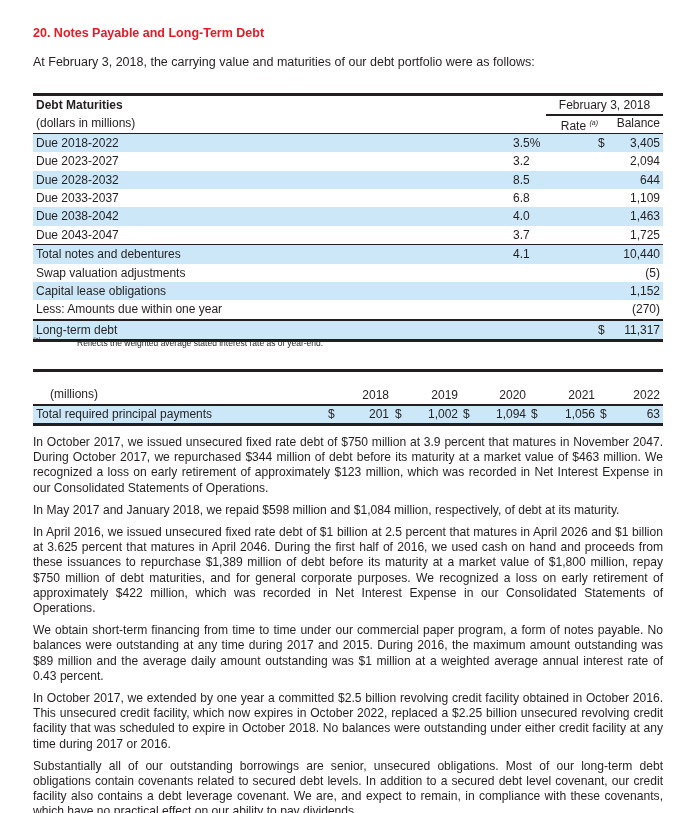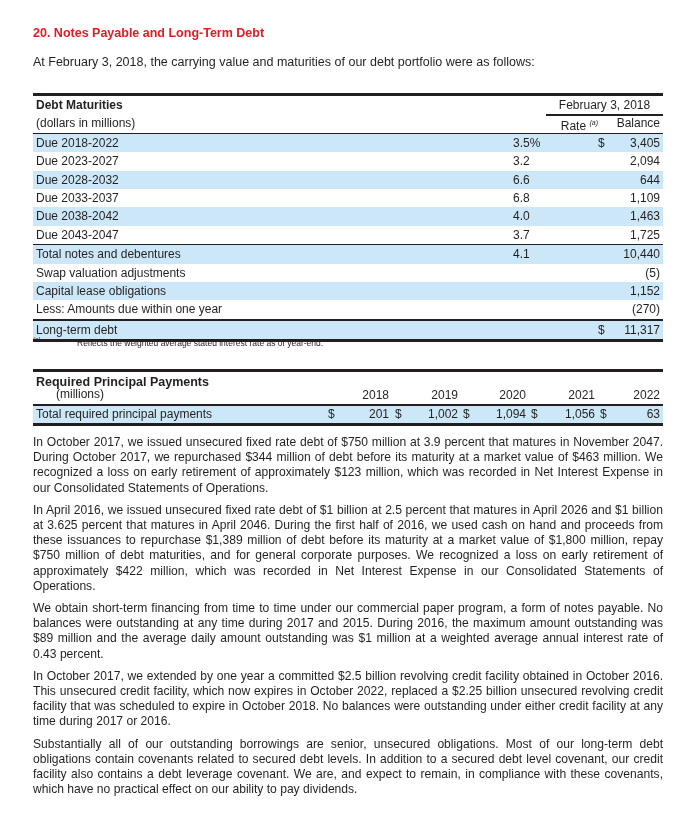--- a/index.html
+++ b/index.html
@@ -46,21 +46,21 @@
   .footnote .mark { position: absolute; left: 0; top: -2px; font-size: 6px; font-style: italic; }
   .footnote .text { position: absolute; left: 44px; white-space: nowrap; }
 
   
   .pp-table {
     position: absolute; left: 33px; top: 369px; width: 630px;
     font-size: 12px; border-top: 3px solid #231f20;
   }
   .pp-head { position: relative; height: 32px; border-bottom: 2px solid #231f20; }
   .pp-head .t1 { position: absolute; left: 3px; top: 3px; font-weight: bold; font-size: 12.5px; }
-  .pp-head .t2 { position: absolute; left: 23px; top: 15px; text-align: right; }
+  .pp-head .t2 { position: absolute; left: 17px; top: 15px; text-align: right; }
   .pp-head .yr { position: absolute; top: 16px; text-align: right; width: 50px; }
   .pp-row { position: relative; height: 17px; line-height: 17px; background: #cce8f8; border-bottom: 3px solid #231f20; }
   .pp-row .label { position: absolute; left: 3px; }
   .pp-row .cell { position: absolute; text-align: right; }
   .pp-row .dol { position: absolute; }
 
   
   .paras {
     position: absolute; left: 33px; top: 435px; width: 630px;
     font-size: 12.1px; line-height: 15.2px; color: #231f20; text-align: justify;
@@ -90,21 +90,21 @@
     <span class="dollar">$</span>
     <span class="bal">3,405</span>
   </div>
   <div class="drow">
     <span class="label">Due 2023-2027</span>
     <span class="rate">3.2</span>
     <span class="bal">2,094</span>
   </div>
   <div class="drow shade">
     <span class="label">Due 2028-2032</span>
-    <span class="rate">6.6</span>
+    <span class="rate">8.5</span>
     <span class="bal">644</span>
   </div>
   <div class="drow">
     <span class="label">Due 2033-2037</span>
     <span class="rate">6.8</span>
     <span class="bal">1,109</span>
   </div>
   <div class="drow shade">
     <span class="label">Due 2038-2042</span>
     <span class="rate">4.0</span>
@@ -139,21 +139,20 @@
   </div>
 </div>
 
 <div class="footnote">
   <span class="mark">(a)</span>
   <span class="text">Reflects the weighted average stated interest rate as of year-end.</span>
 </div>
 
 <div class="pp-table">
   <div class="pp-head">
-    <span class="t1">Required Principal Payments</span>
     <span class="t2">(millions)</span>
     <span class="yr" style="left:306px">2018</span>
     <span class="yr" style="left:375px">2019</span>
     <span class="yr" style="left:443px">2020</span>
     <span class="yr" style="left:512px">2021</span>
     <span class="yr" style="left:577px">2022</span>
   </div>
   <div class="pp-row">
     <span class="label">Total required principal payments</span>
     <span class="dol" style="left:295px">$</span>
@@ -164,17 +163,18 @@
     <span class="cell" style="left:443px;width:50px">1,094</span>
     <span class="dol" style="left:498px">$</span>
     <span class="cell" style="left:512px;width:50px">1,056</span>
     <span class="dol" style="left:567px">$</span>
     <span class="cell" style="left:577px;width:50px">63</span>
   </div>
 </div>
 
 <div class="paras">
   <p>In October 2017, we issued unsecured fixed rate debt of $750 million at 3.9 percent that matures in November 2047. During October 2017, we repurchased $344 million of debt before its maturity at a market value of $463 million. We recognized a loss on early retirement of approximately $123 million, which was recorded in Net Interest Expense in our Consolidated Statements of Operations.</p>
+  <p>In May 2017 and January 2018, we repaid $598 million and $1,084 million, respectively, of debt at its maturity.</p>
   <p>In April 2016, we issued unsecured fixed rate debt of $1 billion at 2.5 percent that matures in April 2026 and $1 billion at 3.625 percent that matures in April 2046. During the first half of 2016, we used cash on hand and proceeds from these issuances to repurchase $1,389 million of debt before its maturity at a market value of $1,800 million, repay $750 million of debt maturities, and for general corporate purposes. We recognized a loss on early retirement of approximately $422 million, which was recorded in Net Interest Expense in our Consolidated Statements of Operations.</p>
   <p>We obtain short-term financing from time to time under our commercial paper program, a form of notes payable. No balances were outstanding at any time during 2017 and 2015. During 2016, the maximum amount outstanding was $89 million and the average daily amount outstanding was $1 million at a weighted average annual interest rate of 0.43 percent.</p>
   <p>In October 2017, we extended by one year a committed $2.5 billion revolving credit facility obtained in October 2016. This unsecured credit facility, which now expires in October 2022, replaced a $2.25 billion unsecured revolving credit facility that was scheduled to expire in October 2018. No balances were outstanding under either credit facility at any time during 2017 or 2016.</p>
   <p>Substantially all of our outstanding borrowings are senior, unsecured obligations. Most of our long-term debt obligations contain covenants related to secured debt levels. In addition to a secured debt level covenant, our credit facility also contains a debt leverage covenant. We are, and expect to remain, in compliance with these covenants, which have no practical effect on our ability to pay dividends.</p>
 </div>
 
 </body></html>

